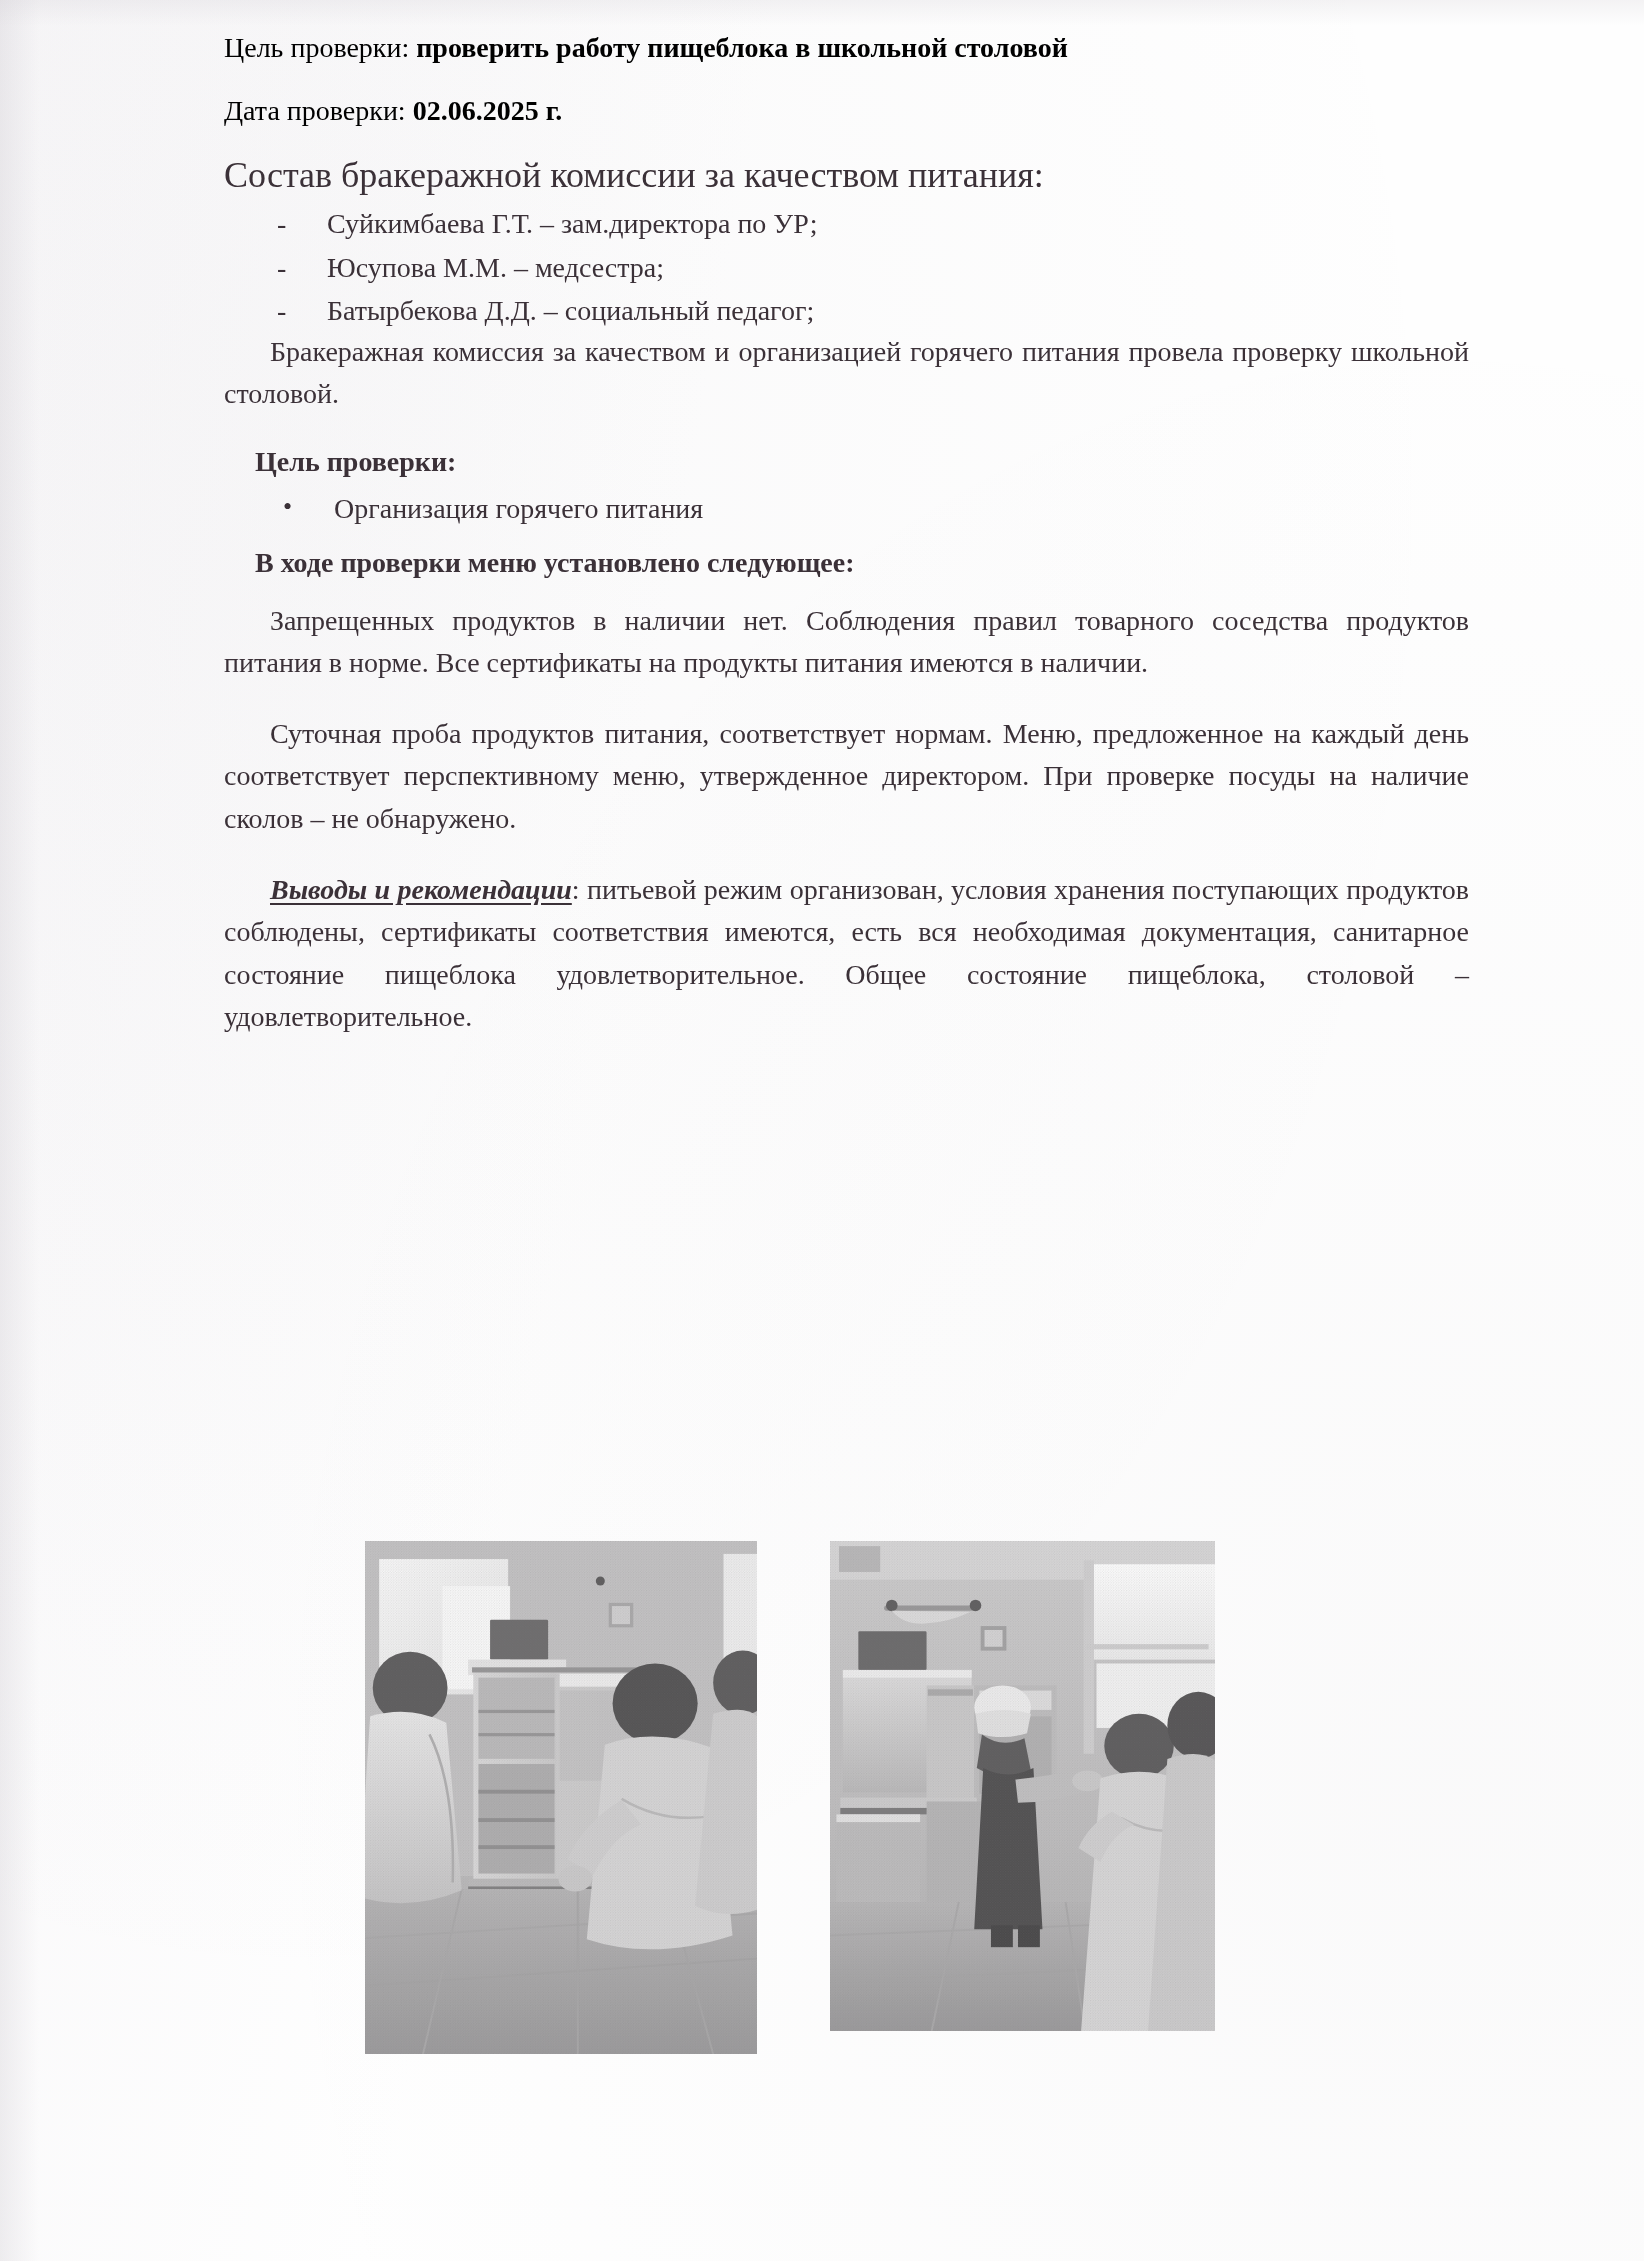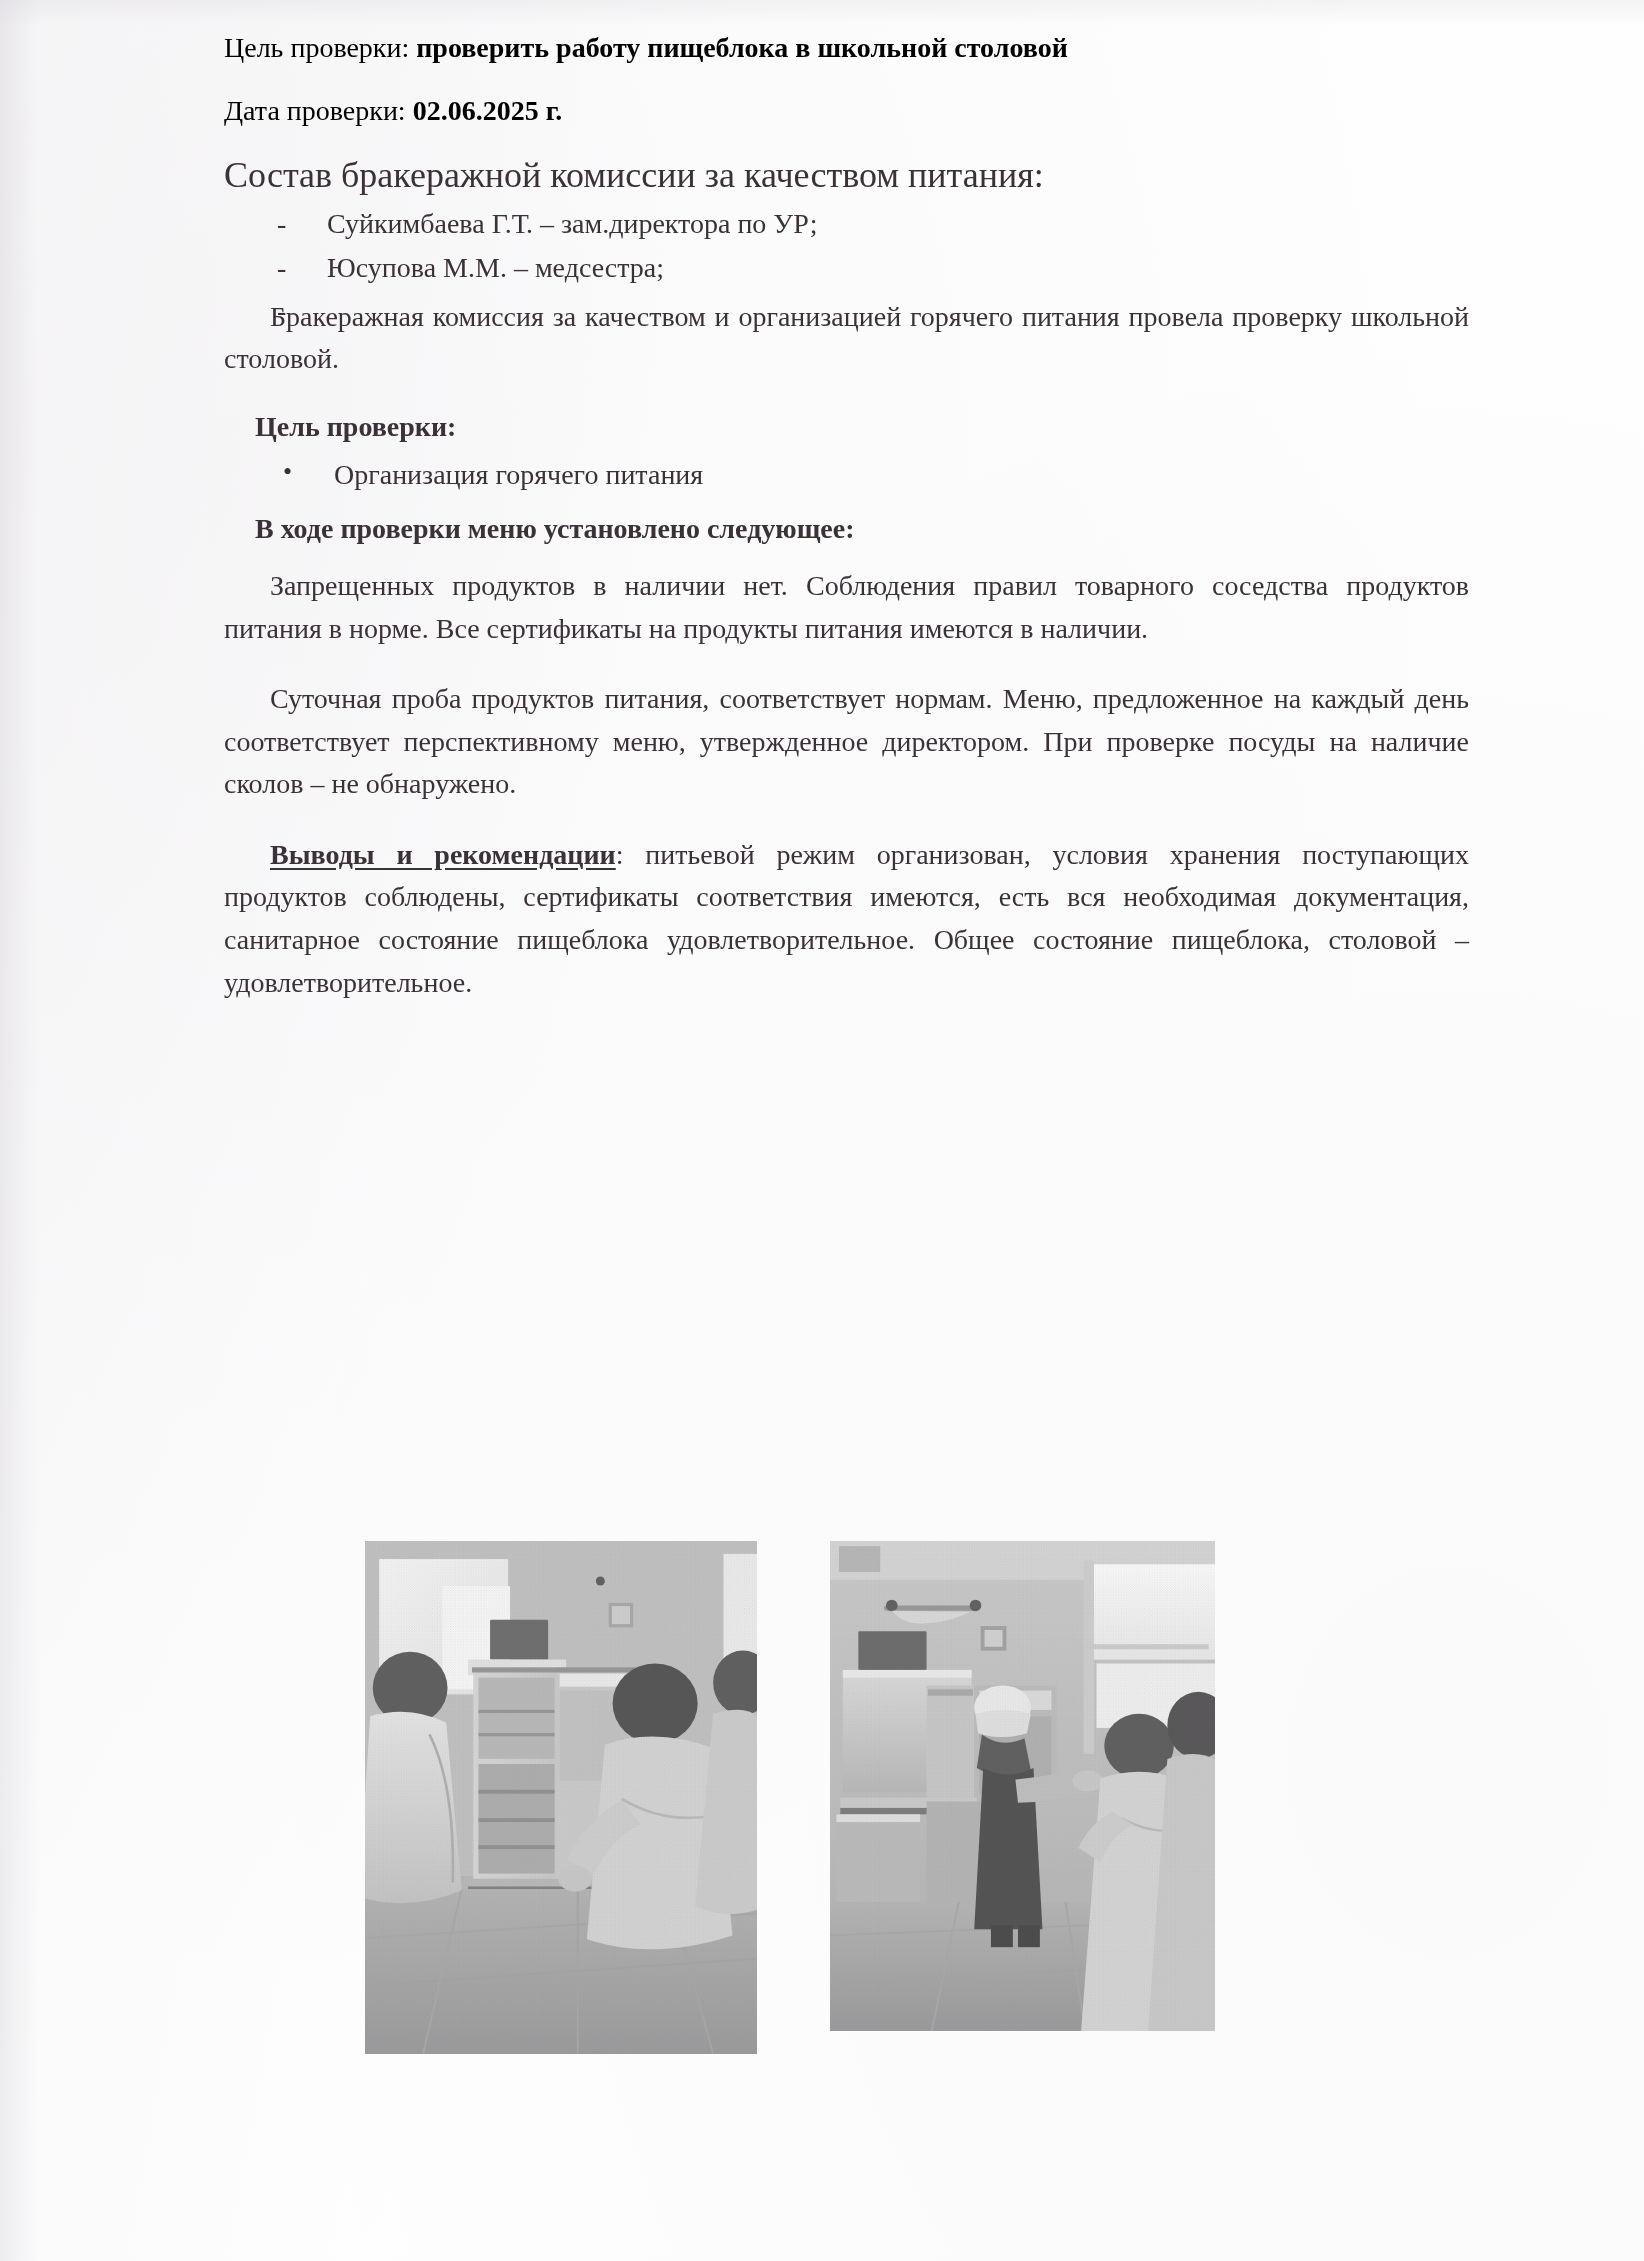--- a/index.html
+++ b/index.html
@@ -108,20 +108,21 @@
     line-height: 1.25;
     font-weight: bold;
     margin-top: 22px;
     padding-left: 31px;
   }
 
   .para .u-bold {
     font-weight: bold;
     text-decoration: underline;
     text-underline-offset: 3.9px;
+    font-style: italic;
   }
 
   .photos {
     position: absolute;
     left: 0;
     top: 1541px;
     width: 1644px;
     height: 522px;
   }
 
@@ -178,20 +179,21 @@
       <li>
         <span class="marker">-</span>
         <span>Суйкимбаева Г.Т. – зам.директора по УР;</span>
       </li>
       <li>
         <span class="marker">-</span>
         <span>Юсупова М.М. – медсестра;</span>
       </li>
       <li>
         <span class="marker">-</span>
+        <span>Батырбекова Д.Д. – социальный педагог;</span>
       </li>
     </ul>
 
     <p class="para tight">Бракеражная комиссия за качеством и организацией горячего питания провела проверку школьной столовой.</p>
 
     <div class="heading-inline">Цель проверки:</div>
 
     <ul class="dot-list">
       <li>
         <span class="marker">•</span>

